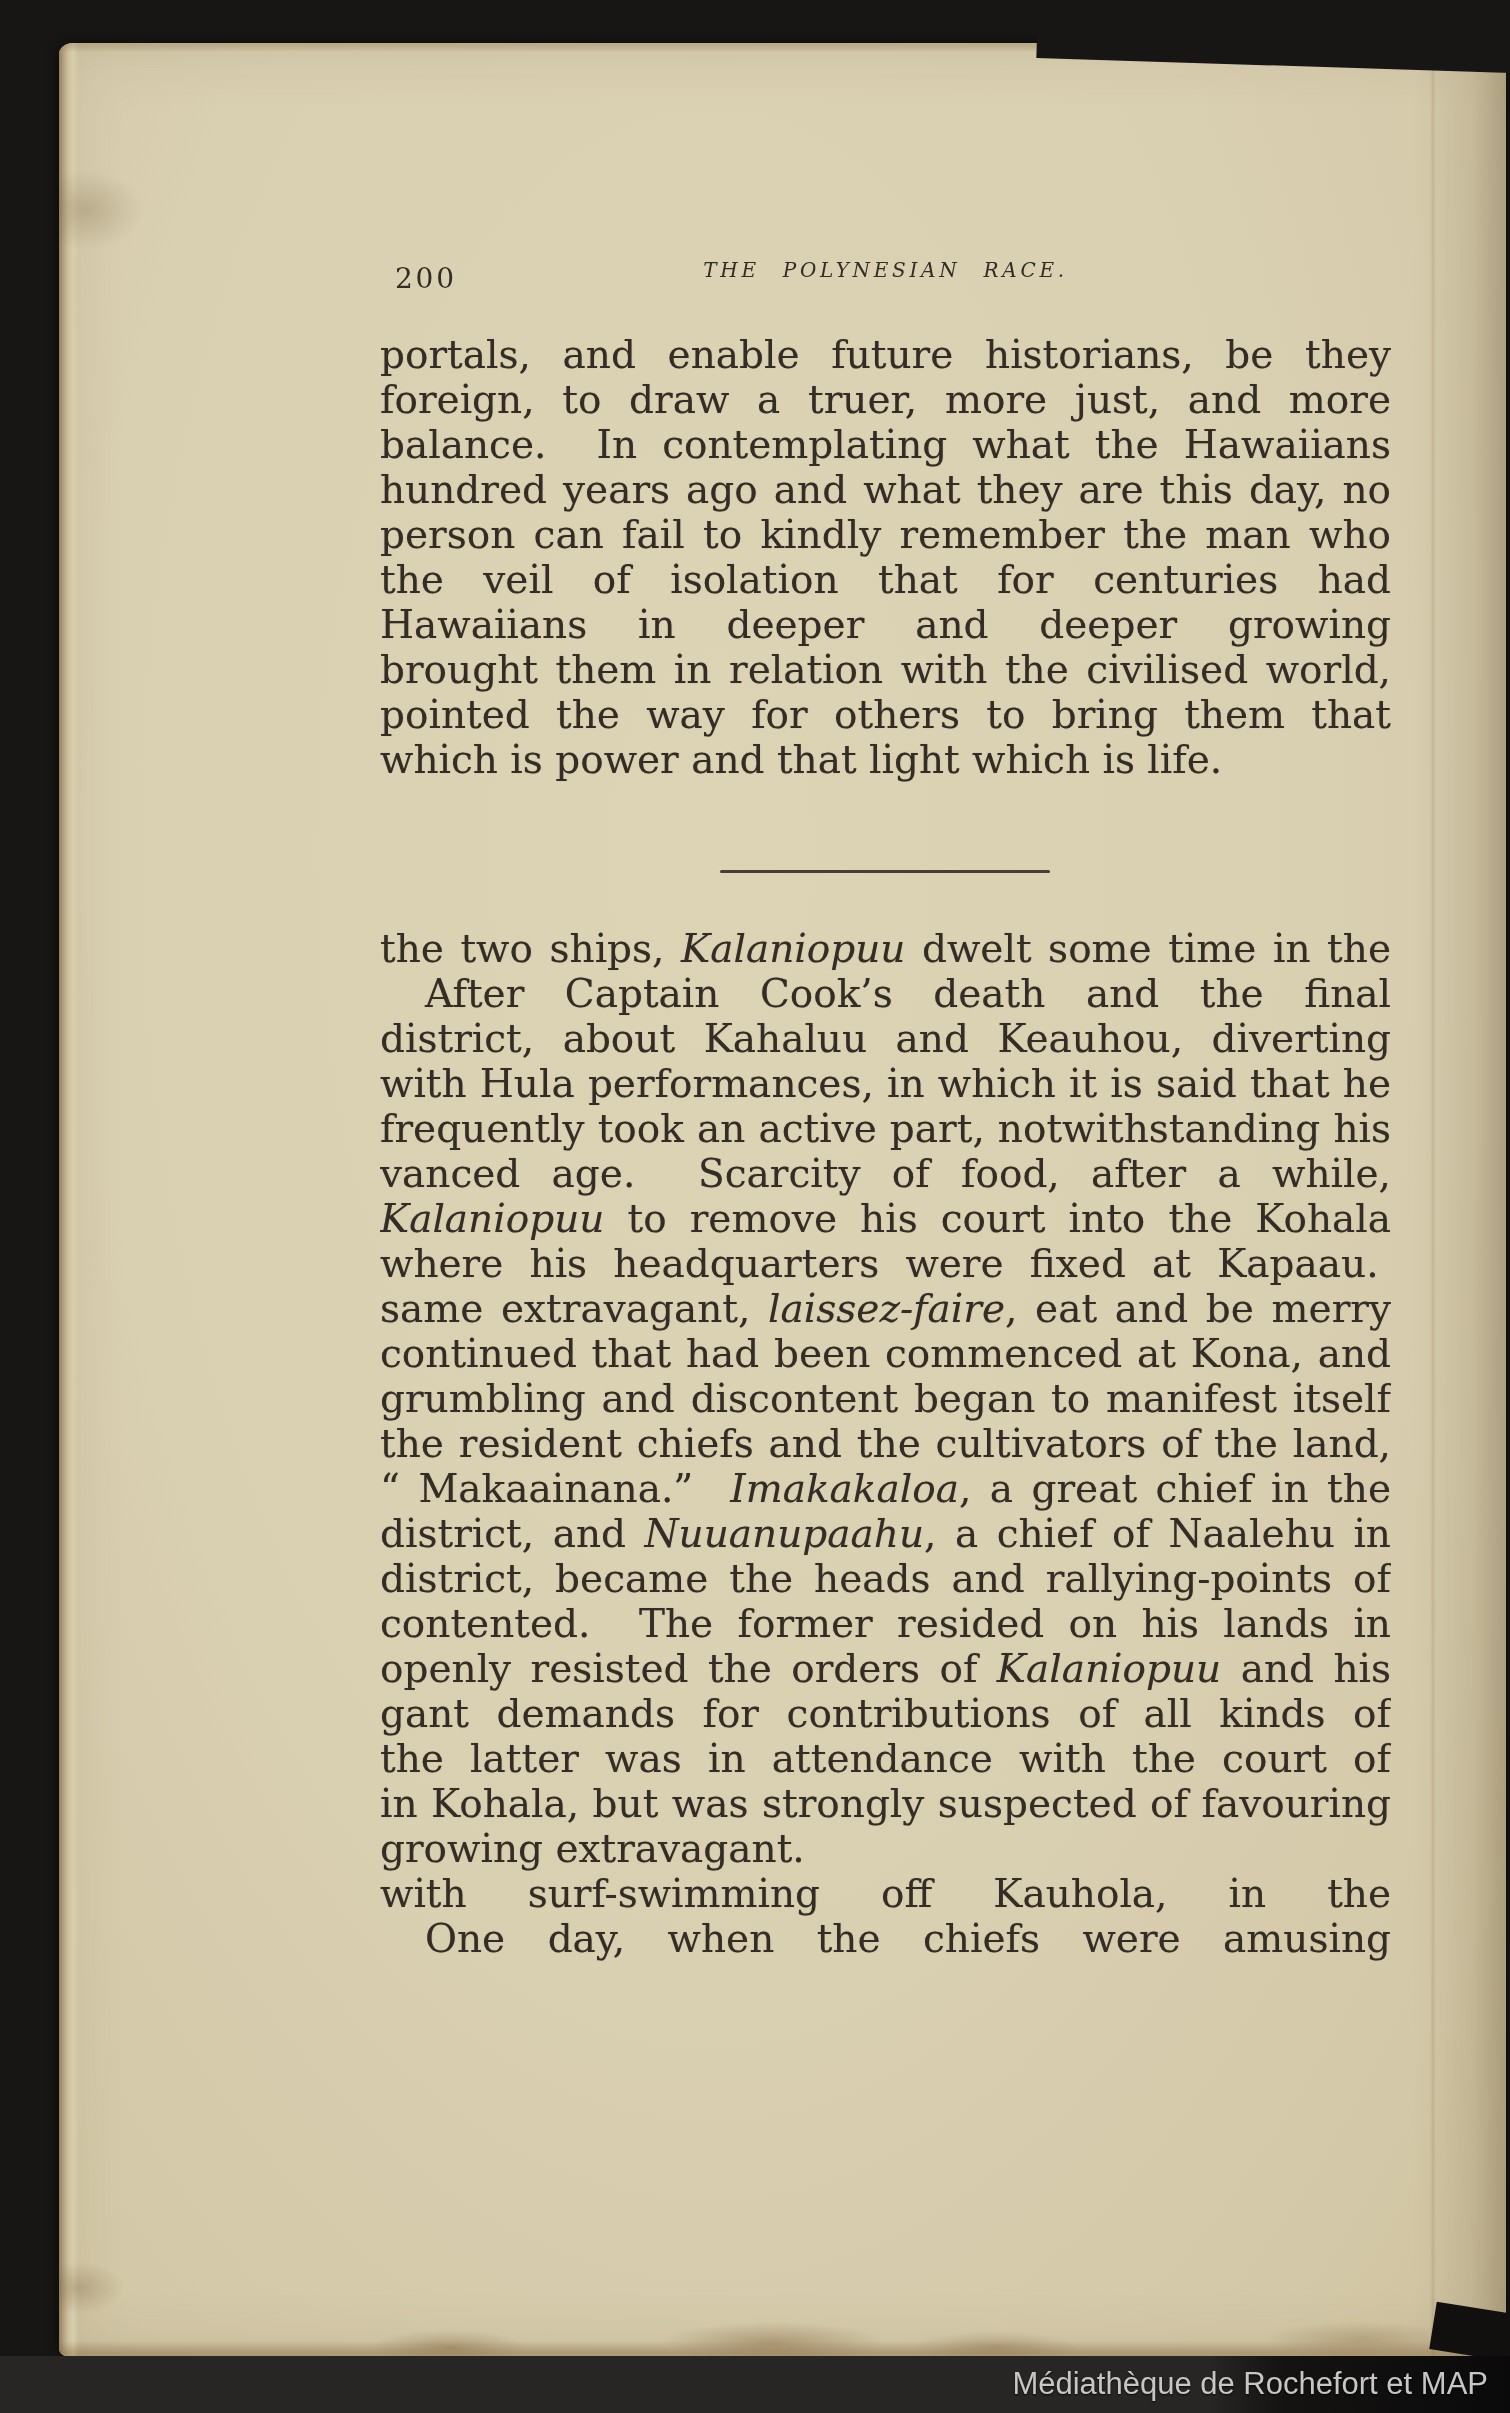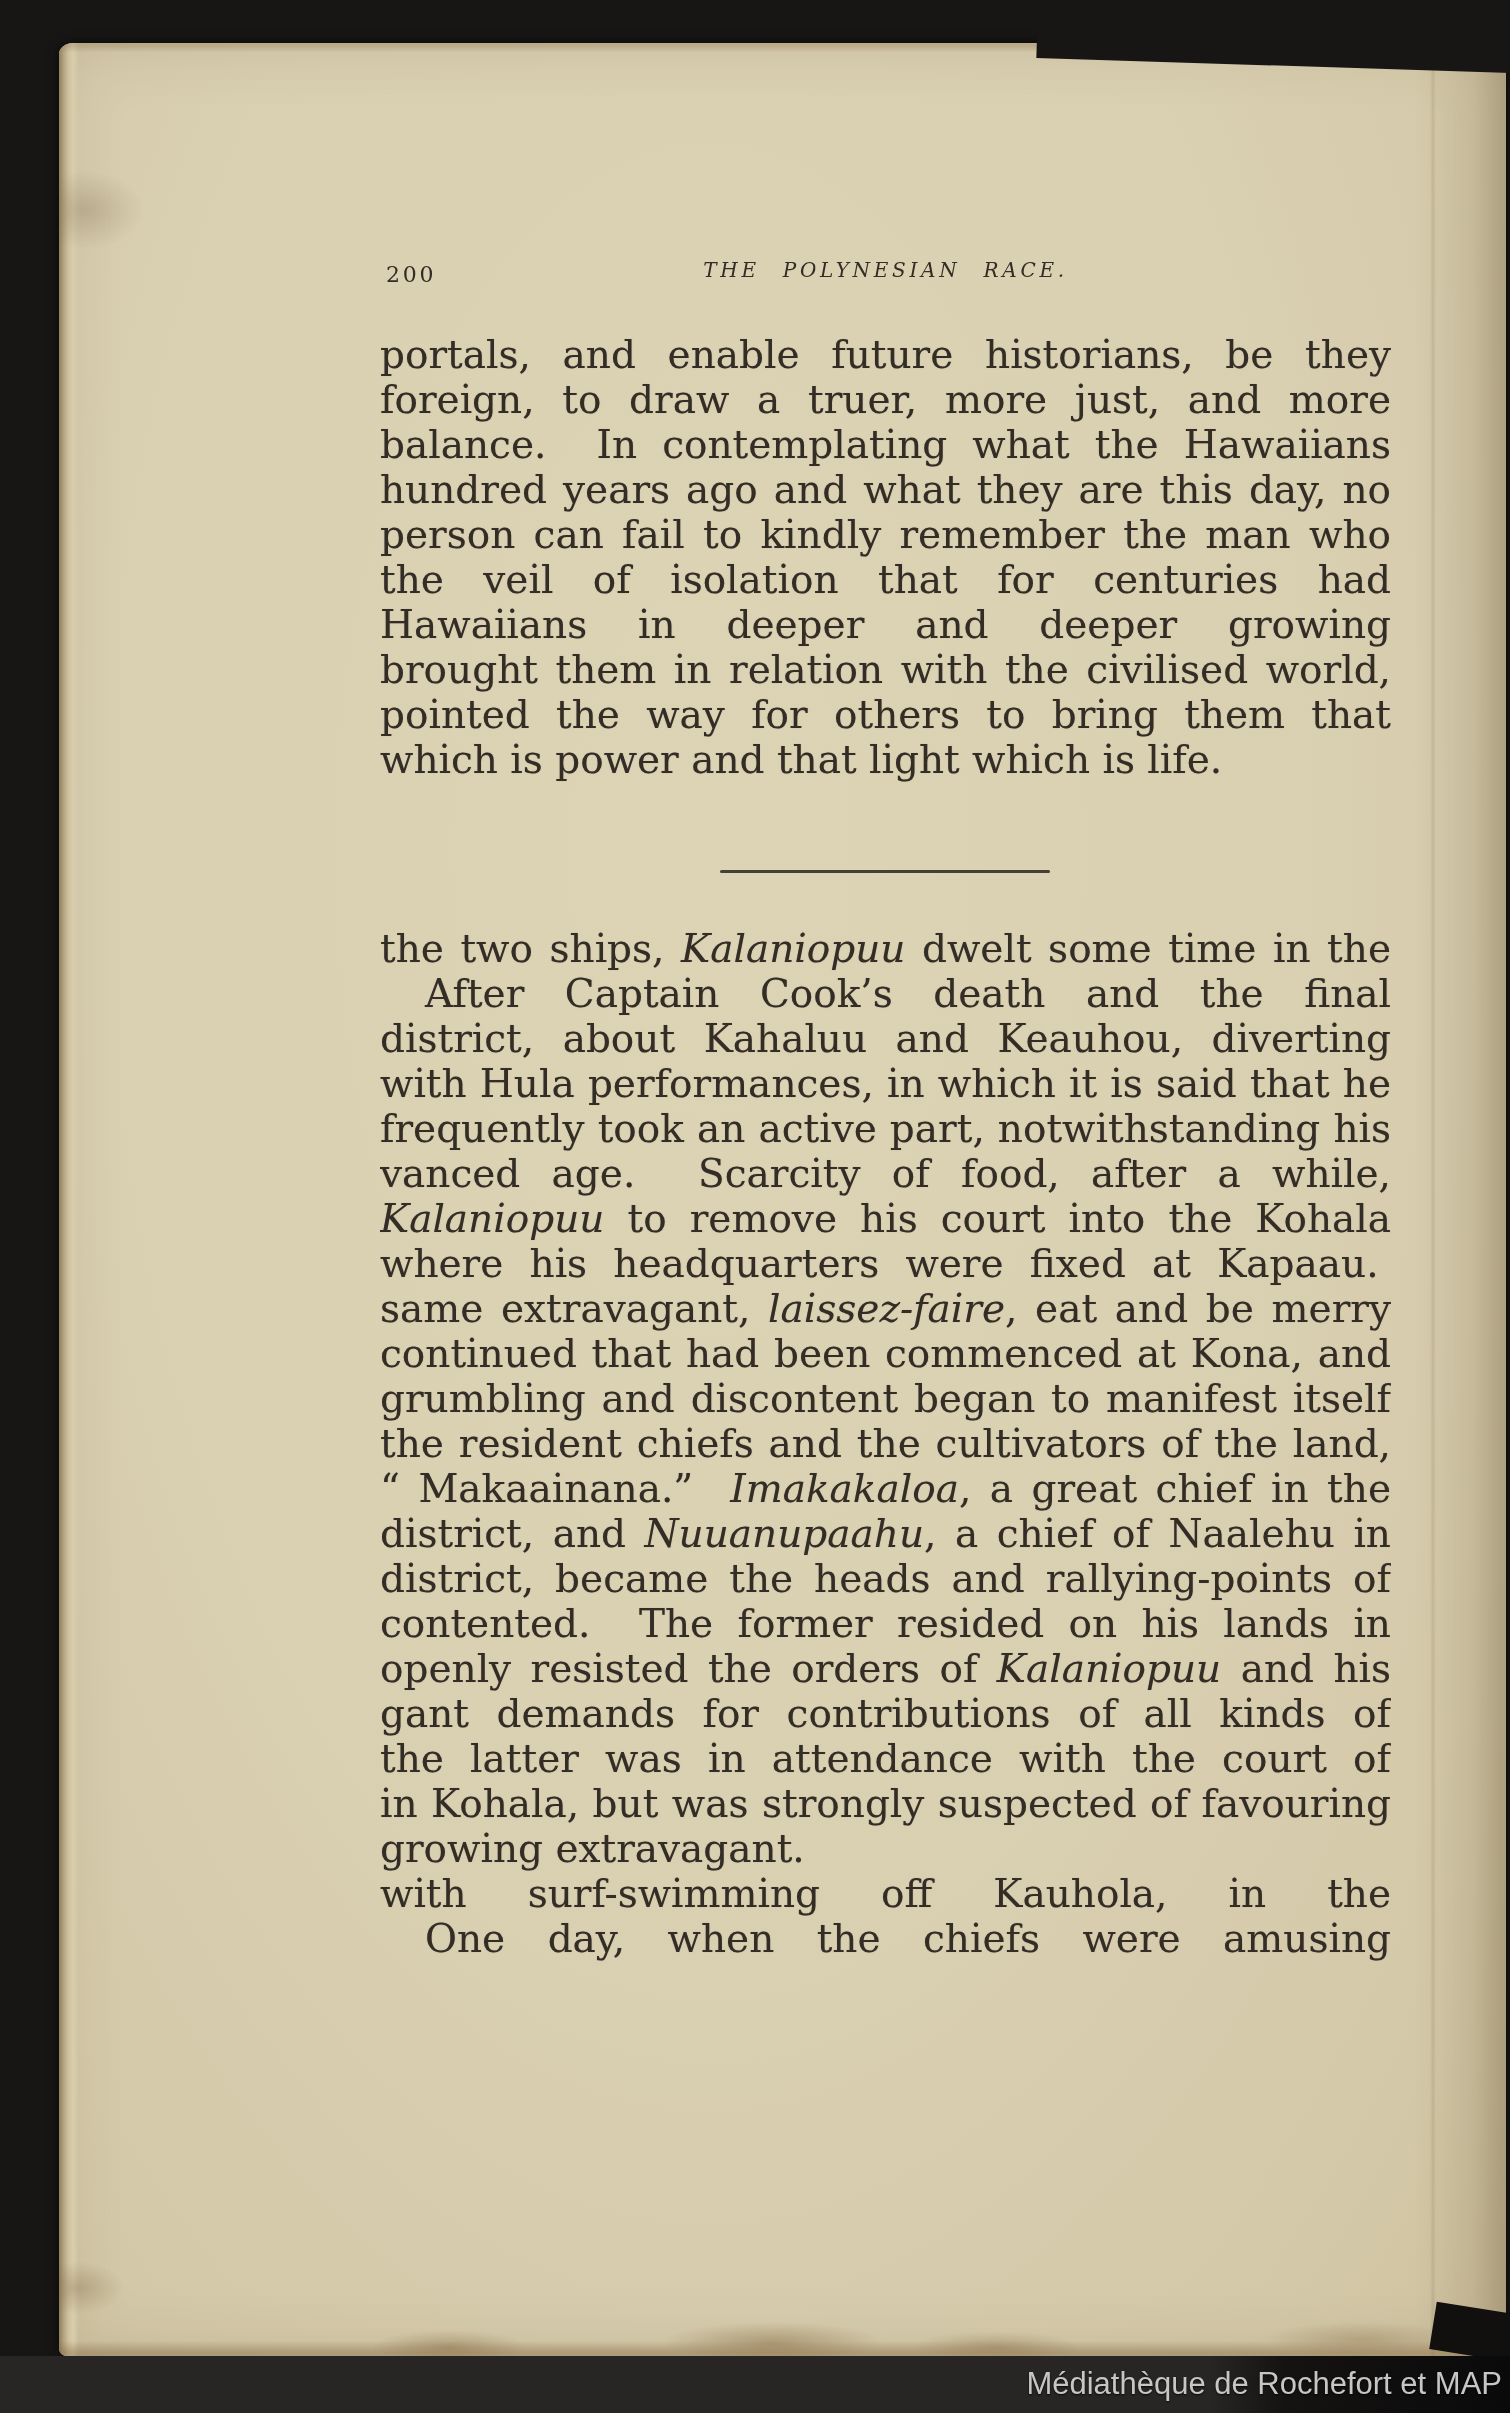--- a/index.html
+++ b/index.html
@@ -44,21 +44,21 @@
     position:absolute;left:1037px;top:15px;width:501px;height:43px;
     background:var(--background,#171615);
     transform:rotate(1.8deg);transform-origin:left center;
   }
   .wedge-br{
     position:absolute;left:1428px;top:2317px;width:102px;height:48px;
     background:#12100f;transform:rotate(9deg);transform-origin:right bottom;
   }
   
   .header{position:absolute;left:321px;top:215px;width:1011px;height:45px;z-index:2;color:var(--ink,#332d26);}
-  .pagenum{position:absolute;left:6px;top:3.7px;font-size:22px;letter-spacing:2.8px;}
+  .pagenum{position:absolute;left:15px;top:3.7px;font-size:28px;letter-spacing:2.8px;}
   .title{
     position:absolute;left:0;right:0;text-align:center;top:0;
     font-style:italic;font-size:20px;letter-spacing:3.7px;word-spacing:13px;
   }
   .para{position:absolute;left:321px;width:1011px;z-index:2;color:var(--ink,#332d26);
     text-shadow:0 0 0.9px rgba(51,45,38,.35);}
   .para1{top:289px;}
   .flow2{top:883px;}
   .tline{
     height:45px;line-height:45px;font-size:39px;
@@ -71,21 +71,21 @@
     position:absolute;left:661px;top:827px;width:330px;height:2.8px;z-index:2;
     background:var(--divider,#453f35);border-radius:1.9px;
   }
   
   .wm{
     position:absolute;left:0;top:2356px;width:1511px;height:58px;
     background:linear-gradient(90deg, var(--watermark-bar,#282624) 0%, var(--watermark-bar,#282624) 80%, #141312 85%, #0b0a0a 100%);
     text-align:right;
   }
   .wm span{
-    display:inline-block;padding-right:9px;line-height:56px;
+    display:inline-block;padding-right:23px;line-height:56px;
     font-family:"Liberation Sans","DejaVu Sans",sans-serif;font-size:31px;
     color:var(--watermark-text,#c6c6c6);text-shadow:0 0.9px 1.9px rgba(0,0,0,.8);
   }
 </style>
 </head>
 <body>
 
 <div class="scan">
   <div class="page">
     <div class="edge-left"></div>

